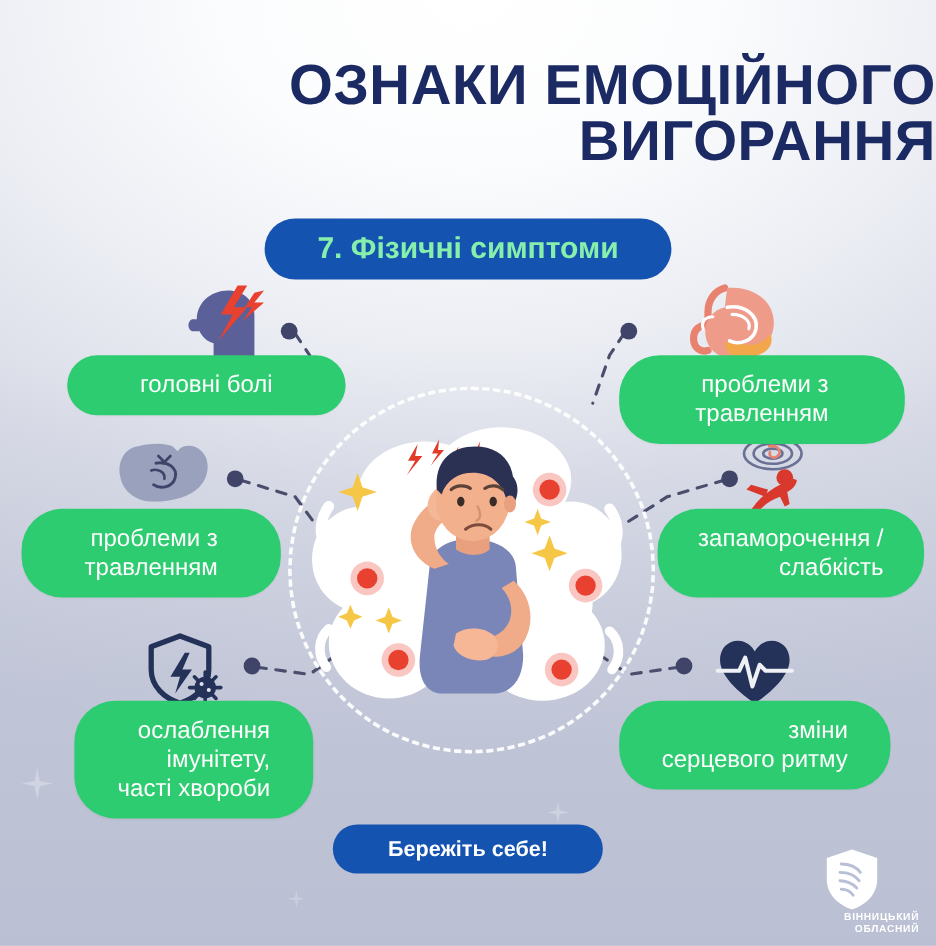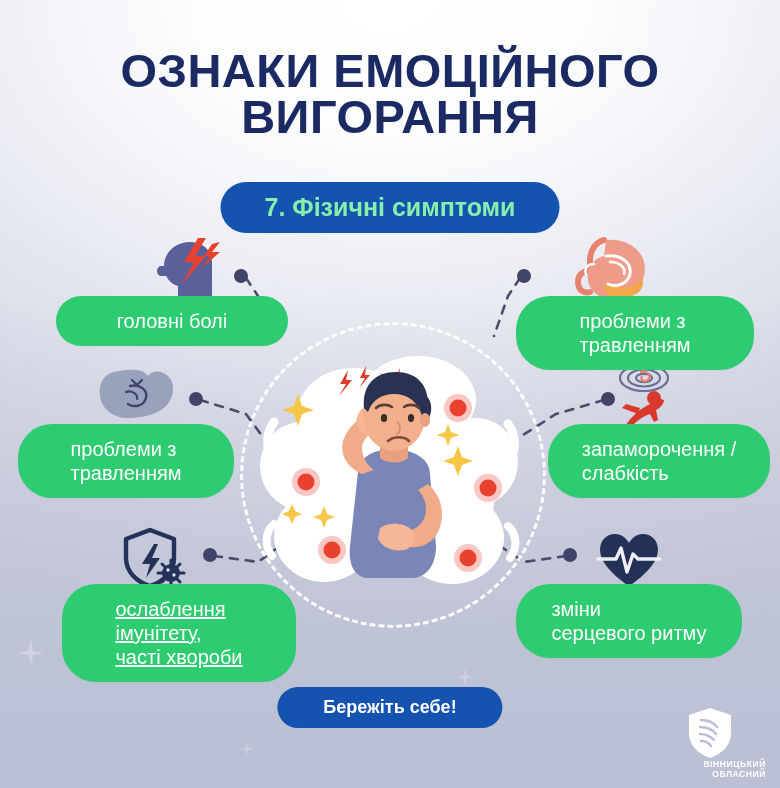--- a/index.html
+++ b/index.html
@@ -17,21 +17,21 @@
   .bg-tint{
     position:absolute;inset:0;
     background:linear-gradient(180deg, rgba(255,255,255,0) 38%, rgba(176,182,205,.55) 100%);
     pointer-events:none;
   }
   .bg-sparkle{position:absolute;pointer-events:none;opacity:.5;}
 
   
   .title{
     position:absolute;left:0;right:0;top:48px;
-    text-align:center;
+    text-align:right;
     color:#1b2a63;
     font-weight:bold;
     font-size:47px;
     line-height:.98;
     letter-spacing:.5px;
     text-transform:uppercase;
   }
   .title .l2{display:block;}
 
   
@@ -55,31 +55,31 @@
     border:3px dashed rgba(255,255,255,.92);
     border-radius:50%;
   }
 
   
   .pill{
     position:absolute;
     background:#2ecc71;
     color:#fdfdfd;
     border-radius:34px;
-    text-align:left;
+    text-align:right;
     font-size:20px;
     line-height:1.2;
     display:flex;align-items:center;justify-content:center;
     padding:13px 22px;
     box-sizing:border-box;
     box-shadow:0 1px 2px rgba(0,0,0,.04);
   }
   .pill.p1{left:56px;  top:296px; width:232px;}
   .pill.p2{left:18px;  top:424px; width:216px;}
-  .pill.p3{left:62px;  top:584px; width:234px;text-decoration:underline;}
+  .pill.p3{left:62px;  top:584px; width:199px;}
   .pill.p4{left:516px; top:296px; width:238px;}
   .pill.p5{left:548px; top:424px; width:222px;}
   .pill.p6{left:516px; top:584px; width:226px;}
 
   
   .cta{
     position:absolute;left:50%;transform:translateX(-50%);
     top:687px;
     background:#1453b0;color:#fff;
     font-size:18px;font-weight:bold;

